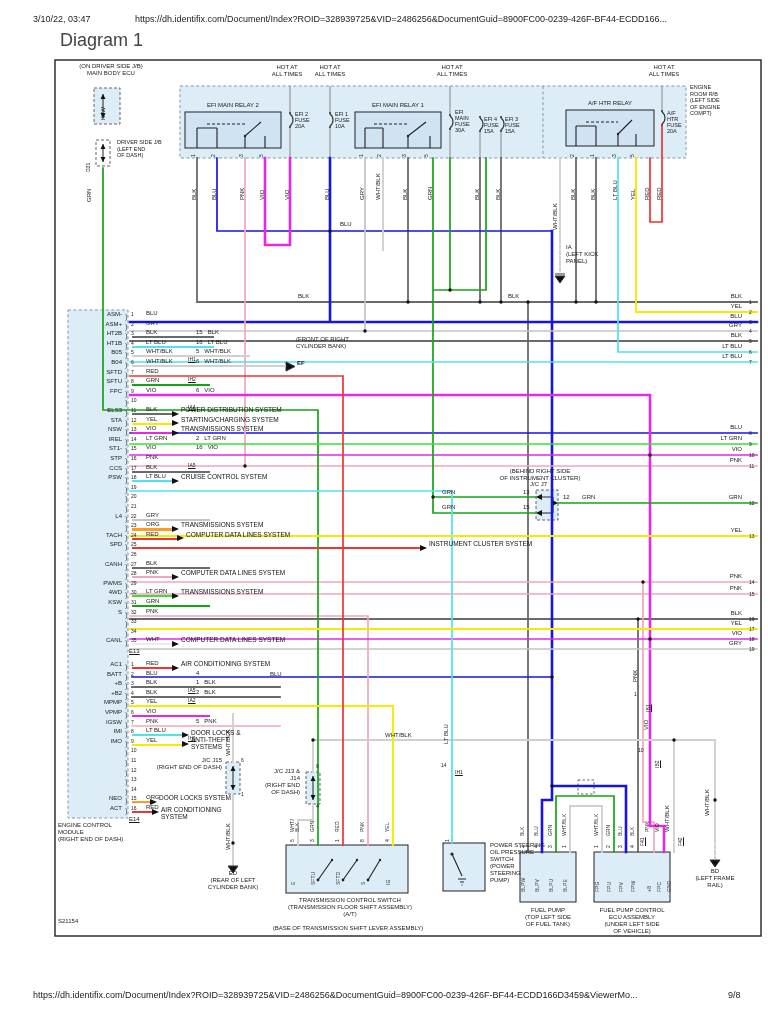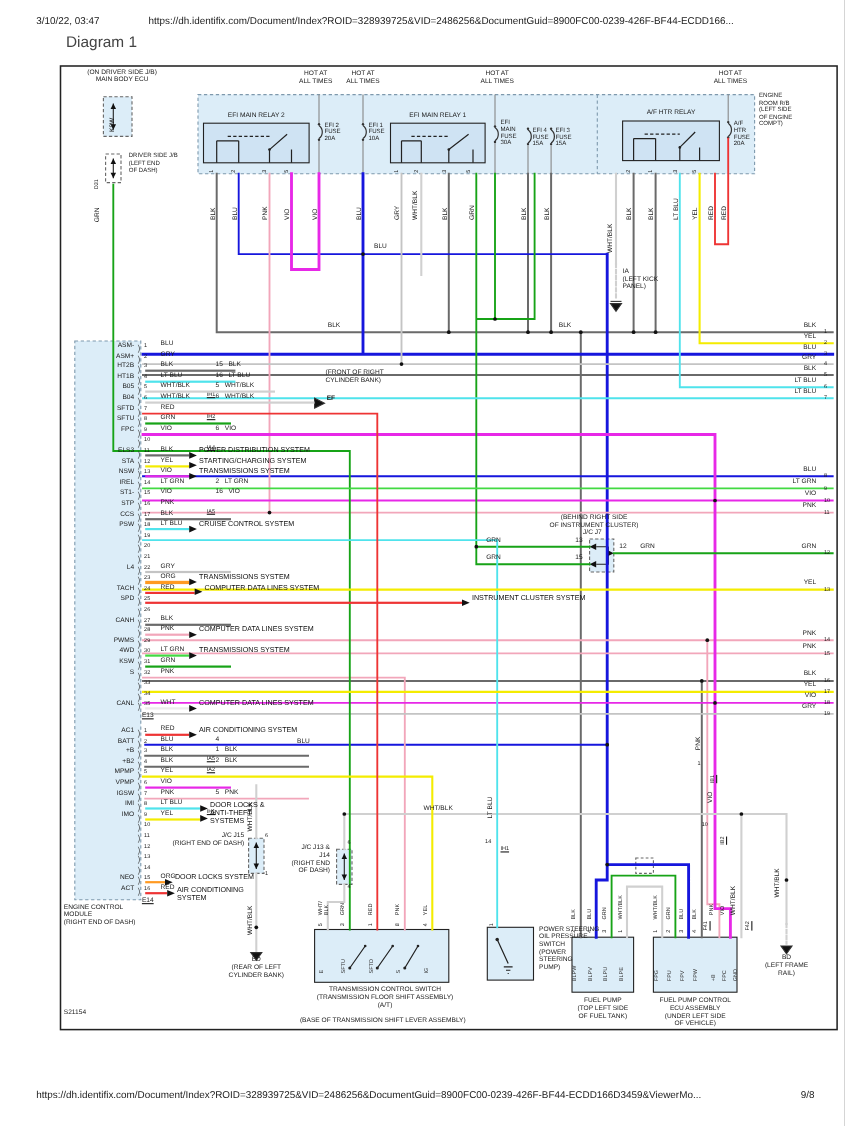--- a/index.html
+++ b/index.html
@@ -22,21 +22,21 @@
   .num{position:absolute;font-size:5px;color:#1a1a1a;}
   .brk{position:absolute;font-size:8px;color:#333;transform:scaleX(.8);}
   svg{position:absolute;left:0;top:0;}
 </style>
 </head>
 <body>
 <div id="page">
 
 <div class="hdr" style="left:33px;top:14px;">3/10/22, 03:47</div>
 <a class="hdr" style="left:135px;top:14px;position:absolute;" href="#">https://dh.identifix.com/Document/Index?ROID=328939725&amp;VID=2486256&amp;DocumentGuid=8900FC00-0239-426F-BF44-ECDD166...</a>
-<div class="hdr" style="left:60px;top:30px;font-size:14px;color:#444;text-align:right;">Diagram 1</div>
+<div class="hdr" style="left:60px;top:30px;font-size:18px;color:#444;text-align:right;">Diagram 1</div>
 <a class="hdr" style="left:33px;top:990px;position:absolute;" href="#">https://dh.identifix.com/Document/Index?ROID=328939725&amp;VID=2486256&amp;DocumentGuid=8900FC00-0239-426F-BF44-ECDD166D3459&amp;ViewerMo...</a>
 <div class="hdr" style="left:728px;top:990px;">9/8</div>
 
 <svg width="768" height="1024" viewBox="0 0 768 1024">
 
   <rect x="55" y="60" width="706" height="876" fill="none" stroke="#222" stroke-width="1.4"></rect>
 
   <rect x="180" y="86" width="506" height="72" fill="#dcedf8" stroke="#7e99ad" stroke-width="1" stroke-dasharray="3,2.4"></rect>
   <line x1="543" y1="86" x2="543" y2="158" stroke="#7e99ad" stroke-dasharray="3,2.4"></line>
   <rect x="68" y="310" width="60" height="508" fill="#dcedf8" stroke="#7e99ad" stroke-width="1" stroke-dasharray="3,2.4"></rect>

